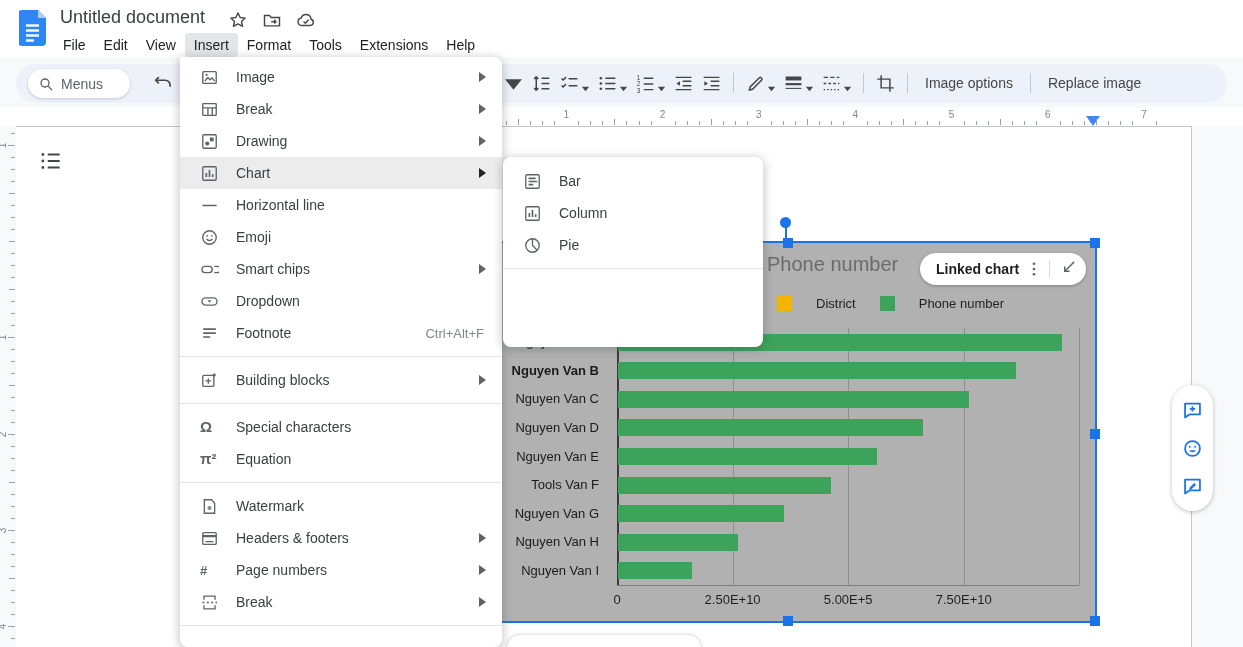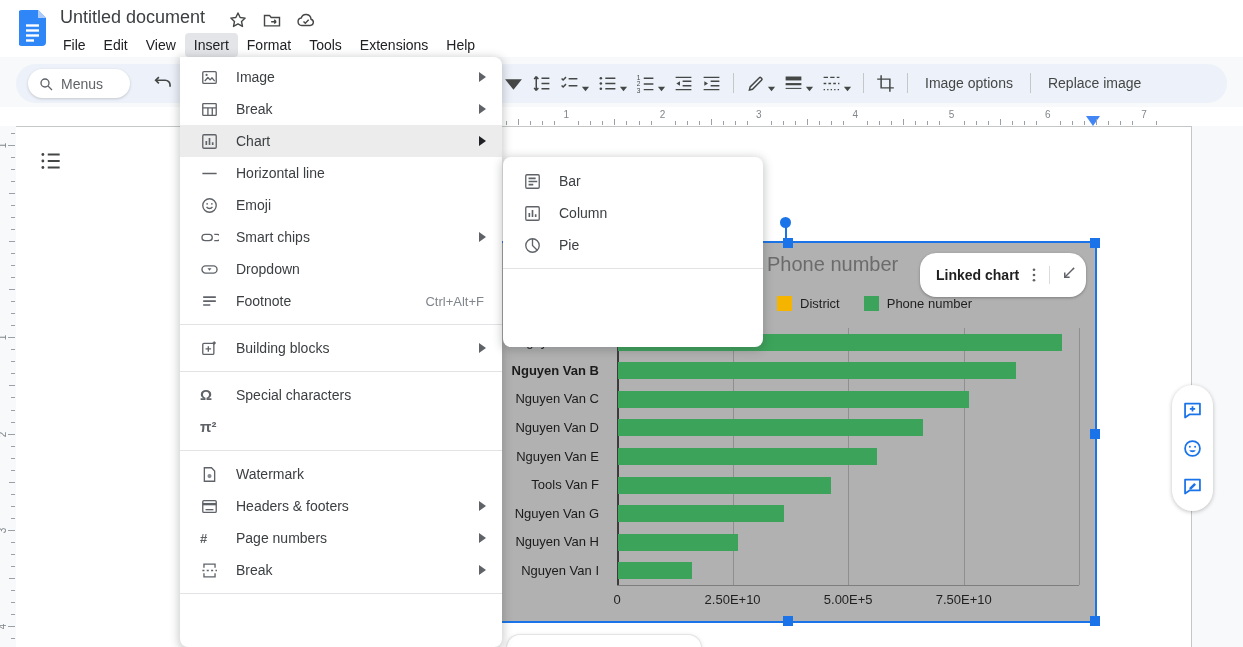--- a/index.html
+++ b/index.html
@@ -45,31 +45,31 @@
   #outline-btn { position:absolute; left:38px; top:148px; width:26px; height:26px; color:#444746; }
 
   
   #chart { position:absolute; left:475px; top:241px; width:622px; height:382px; background:#b1b1b1;
      border:2px solid #1a73e8; z-index:5; }
   .handle { position:absolute; width:10px; height:10px; background:#1a73e8; z-index:7; }
   #rot-dot { position:absolute; left:780px; top:217px; width:11px; height:11px; border-radius:50%; background:#1a73e8; z-index:7; }
   #rot-stem { position:absolute; left:785px; top:227px; width:1.5px; height:14px; background:#1a73e8; z-index:6; }
   #chart-title { position:absolute; font-size:20px; color:#6b6b6b; white-space:nowrap; }
   #chart-legend { position:absolute; display:flex; gap:24px; align-items:center; }
-  .leg-entry { display:flex; gap:8px; }
+  .leg-entry { display:flex; gap:24px; }
   .leg-swatch { width:15px; height:15px; }
   .leg-label { font-size:13px; color:#1f1f1f; }
   .gridline { position:absolute; width:1px; background:#8f8f8f; }
   #zero-axis { position:absolute; width:2px; background:#3c3c3c; }
   #base-axis { position:absolute; height:1px; background:#7e7e7e; }
   .cat-label { position:absolute; width:122px; text-align:right; font-size:13px; color:#1b1b1b; white-space:nowrap; }
   .bar { position:absolute; height:17px; }
   .xtick-label { position:absolute; font-size:13px; color:#1f1f1f; transform:translateX(-50%); white-space:nowrap; }
   #yaxis-title { position:absolute; font-size:13px; color:#333; transform:rotate(-90deg); white-space:nowrap; }
-  #linked-pill { position:absolute; left:443px; top:10px; width:166px; height:44px; background:#fff; border-radius:16px;
+  #linked-pill { position:absolute; left:443px; top:10px; width:166px; height:32px; background:#fff; border-radius:16px;
      box-shadow:0 1px 3px rgba(0,0,0,.3); display:flex; align-items:center; padding:0 10px 0 16px; z-index:8; }
   #linked-pill .lbl { font-size:14px; font-weight:bold; color:#1f1f1f; flex:1; white-space:nowrap; }
   #linked-pill .ic { width:18px; height:18px; color:#5f6368; }
   #linked-pill .sep { width:1px; height:18px; background:#dadce0; margin:0 8px 0 6px; }
 
   #bottom-card { position:absolute; left:506px; top:634px; width:196px; height:14px; background:#fff;
      border:1px solid #e4e4e4; border-bottom:none; border-radius:14px 14px 0 0; box-shadow:0 1px 4px rgba(0,0,0,.12); z-index:4; }
 
   
   #side-pill { position:absolute; left:1172px; top:385px; width:41px; height:126px; background:#fff; border-radius:21px;
@@ -463,20 +463,29 @@
       <span class="m-arrow"></span>
     </div>
     <div class="m-row">
       <span class="mic"><svg viewBox="0 0 24 24" fill="none" stroke="currentColor" stroke-width="1.7">
           <rect x="3.5" y="4.5" width="17" height="15" rx="1"></rect>
           <path d="M3.5 10h17M10 10v9.5M15.5 10v9.5"></path>
         </svg></span>
       <span class="mlabel">Break</span>
       <span class="m-arrow"></span>
     </div>
+    <div class="m-row">
+      <span class="mic"><svg viewBox="0 0 24 24" fill="none" stroke="currentColor" stroke-width="1.7">
+          <rect x="3.5" y="3.5" width="17" height="17" rx="1.5"></rect>
+          <rect x="12.5" y="7" width="4.8" height="4.8" fill="currentColor" stroke="none"></rect>
+          <circle cx="9.2" cy="14.6" r="2.6" fill="currentColor" stroke="none"></circle>
+        </svg></span>
+      <span class="mlabel">Drawing</span>
+      <span class="m-arrow"></span>
+    </div>
     <div class="m-row hl">
       <span class="mic"><svg viewBox="0 0 24 24" fill="none" stroke="currentColor" stroke-width="1.7">
           <rect x="3.5" y="3.5" width="17" height="17" rx="1.5"></rect>
           <path d="M8 16.5v-5M12 16.5V7.5M16 16.5v-3.5" stroke-width="2.1"></path>
         </svg></span>
       <span class="mlabel">Chart</span>
       <span class="m-arrow dark"></span>
     </div>
     <div class="m-row">
       <span class="mic"><svg viewBox="0 0 24 24" fill="none" stroke="currentColor" stroke-width="1.7">
@@ -525,20 +534,21 @@
       <span class="mlabel">Building blocks</span>
       <span class="m-arrow"></span>
     </div>
     <div class="m-div"></div>
     <div class="m-row">
       <span class="mic"><span class="glyph">Ω</span></span>
       <span class="mlabel">Special characters</span>
     </div>
     <div class="m-row">
       <span class="mic"><span class="glyph">π²</span></span>
+      <span class="mlabel">Equation</span>
     </div>
     <div class="m-div"></div>
     <div class="m-row">
       <span class="mic"><svg viewBox="0 0 24 24" fill="none" stroke="currentColor" stroke-width="1.7">
           <path d="M5.5 3.5h9l4 4v13h-13z"></path>
           <circle cx="12" cy="14" r="2.6" fill="currentColor" stroke="none" opacity=".75"></circle>
         </svg></span>
       <span class="mlabel">Watermark</span>
     </div>
     <div class="m-row">

